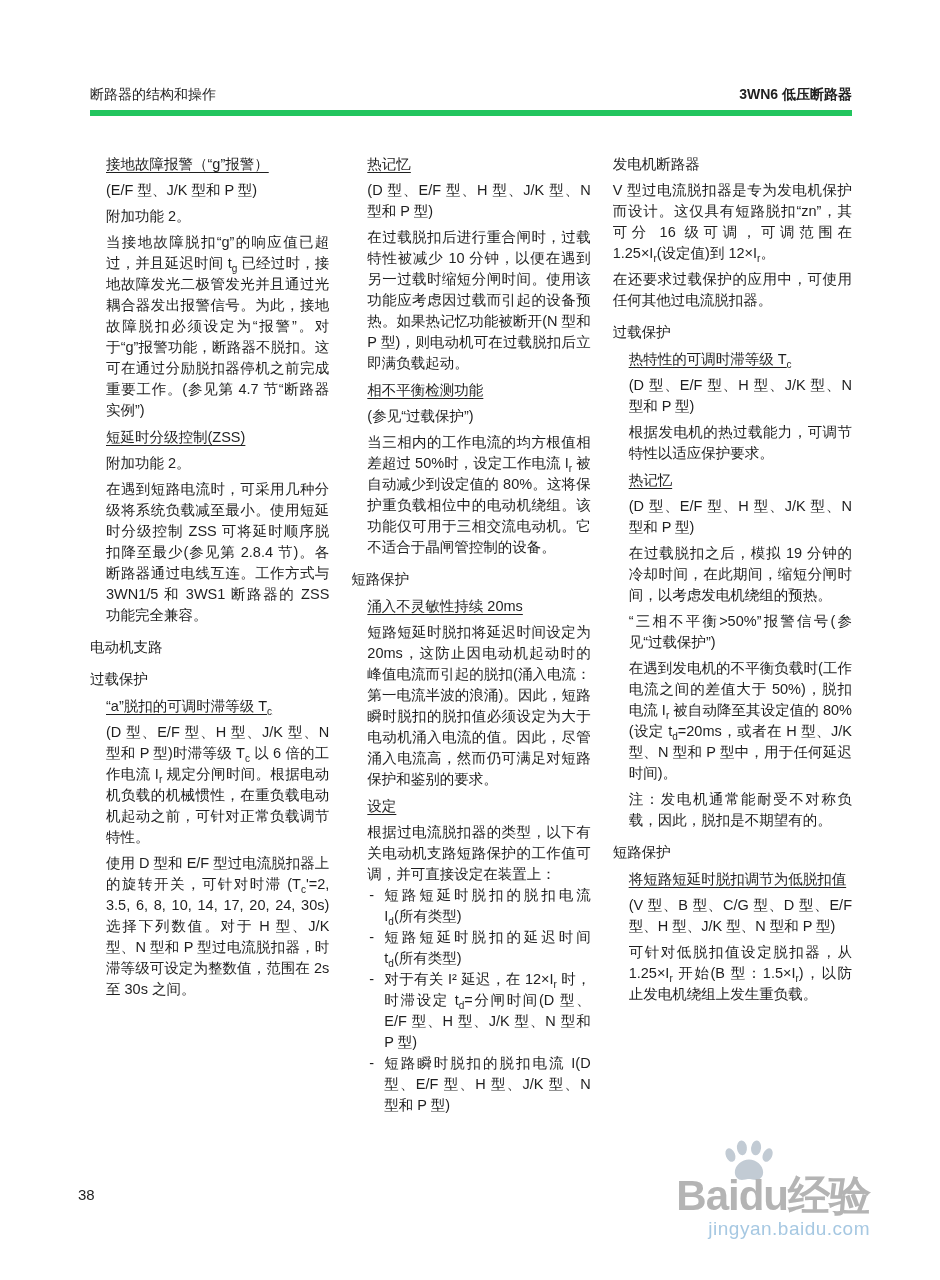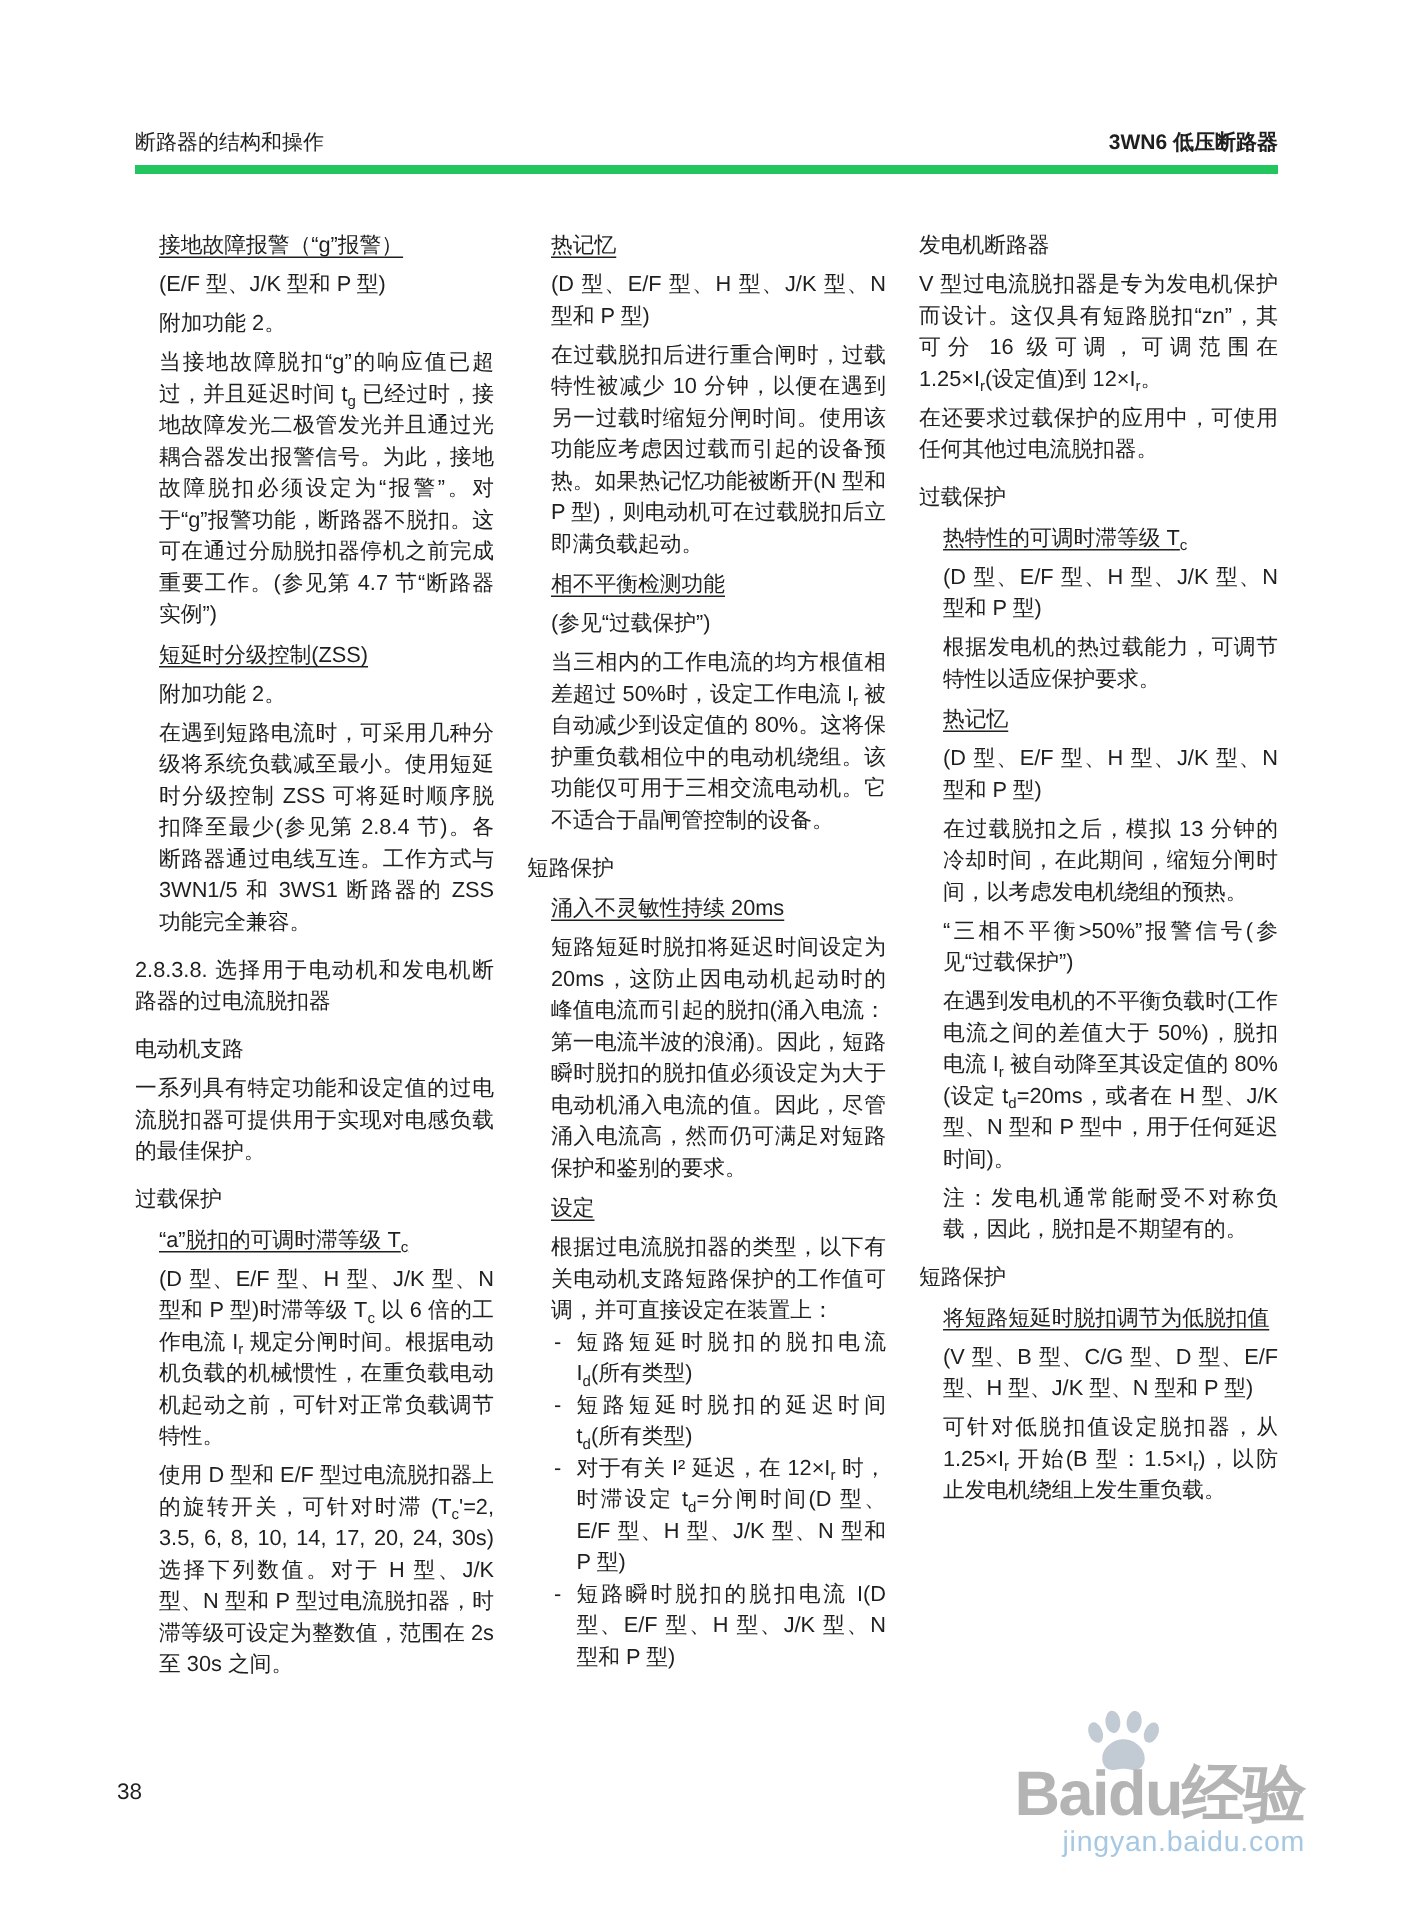--- a/index.html
+++ b/index.html
@@ -72,23 +72,21 @@
 
   <div class="content">
     <div class="col">
         <div class="blk h2u">接地故障报警（“g”报警）</div>
         <div class="blk p">(E/F 型、J/K 型和 P 型)</div>
         <div class="blk p">附加功能 2。</div>
         <div class="blk p">当接地故障脱扣“g”的响应值已超过，并且延迟时间 t<sub>g</sub> 已经过时，接地故障发光二极管发光并且通过光耦合器发出报警信号。为此，接地故障脱扣必须设定为“报警”。对于“g”报警功能，断路器不脱扣。这可在通过分励脱扣器停机之前完成重要工作。(参见第 4.7 节“断路器实例”)</div>
         <div class="blk h2u">短延时分级控制(ZSS)</div>
         <div class="blk p">附加功能 2。</div>
         <div class="blk p">在遇到短路电流时，可采用几种分级将系统负载减至最小。使用短延时分级控制 ZSS 可将延时顺序脱扣降至最少(参见第 2.8.4 节)。各断路器通过电线互连。工作方式与 3WN1/5 和 3WS1 断路器的 ZSS 功能完全兼容。</div>
-        <div class="blk h1">2.8.3.8.  选择用于电动机和发电机断路器的过电流脱扣器</div>
         <div class="blk h1">电动机支路</div>
-        <div class="blk p0">一系列具有特定功能和设定值的过电流脱扣器可提供用于实现对电感负载的最佳保护。</div>
         <div class="blk h1">过载保护</div>
         <div class="blk h2u">“a”脱扣的可调时滞等级 T<sub>c</sub></div>
         <div class="blk p">(D 型、E/F 型、H 型、J/K 型、N 型和 P 型)时滞等级 T<sub>c</sub> 以 6 倍的工作电流 I<sub>r</sub> 规定分闸时间。根据电动机负载的机械惯性，在重负载电动机起动之前，可针对正常负载调节特性。</div>
         <div class="blk p">使用 D 型和 E/F 型过电流脱扣器上的旋转开关，可针对时滞 (T<sub>c</sub>'=2, 3.5, 6, 8, 10, 14, 17, 20, 24, 30s)选择下列数值。对于 H 型、J/K 型、N 型和 P 型过电流脱扣器，时滞等级可设定为整数值，范围在 2s 至 30s 之间。</div>
       </div>
     <div class="col">
         <div class="blk h2u">热记忆</div>
         <div class="blk p">(D 型、E/F 型、H 型、J/K 型、N 型和 P 型)</div>
         <div class="blk p">在过载脱扣后进行重合闸时，过载特性被减少 10 分钟，以便在遇到另一过载时缩短分闸时间。使用该功能应考虑因过载而引起的设备预热。如果热记忆功能被断开(N 型和 P 型)，则电动机可在过载脱扣后立即满负载起动。</div>
         <div class="blk h2u">相不平衡检测功能</div>
@@ -107,21 +105,21 @@
     <div class="col">
         <div class="blk h1">发电机断路器</div>
         <div class="blk p0">V 型过电流脱扣器是专为发电机保护而设计。这仅具有短路脱扣“zn”，其可分 16 级可调，可调范围在 1.25×I<sub>r</sub>(设定值)到 12×I<sub>r</sub>。</div>
         <div class="blk p0">在还要求过载保护的应用中，可使用任何其他过电流脱扣器。</div>
         <div class="blk h1">过载保护</div>
         <div class="blk h2u">热特性的可调时滞等级 T<sub>c</sub></div>
         <div class="blk p">(D 型、E/F 型、H 型、J/K 型、N 型和 P 型)</div>
         <div class="blk p">根据发电机的热过载能力，可调节特性以适应保护要求。</div>
         <div class="blk h2u">热记忆</div>
         <div class="blk p">(D 型、E/F 型、H 型、J/K 型、N 型和 P 型)</div>
-        <div class="blk p">在过载脱扣之后，模拟 13 分钟的冷却时间，在此期间，缩短分闸时间，以考虑发电机绕组的预热。</div>
+        <div class="blk p">在过载脱扣之后，模拟 19 分钟的冷却时间，在此期间，缩短分闸时间，以考虑发电机绕组的预热。</div>
         <div class="blk p">“三相不平衡&gt;50%”报警信号(参见“过载保护”)</div>
         <div class="blk p">在遇到发电机的不平衡负载时(工作电流之间的差值大于 50%)，脱扣电流 I<sub>r</sub> 被自动降至其设定值的 80%(设定 t<sub>d</sub>=20ms，或者在 H 型、J/K 型、N 型和 P 型中，用于任何延迟时间)。</div>
         <div class="blk p">注：发电机通常能耐受不对称负载，因此，脱扣是不期望有的。</div>
         <div class="blk h1">短路保护</div>
         <div class="blk h2u">将短路短延时脱扣调节为低脱扣值</div>
         <div class="blk p">(V 型、B 型、C/G 型、D 型、E/F 型、H 型、J/K 型、N 型和 P 型)</div>
         <div class="blk p">可针对低脱扣值设定脱扣器，从 1.25×I<sub>r</sub> 开始(B 型：1.5×I<sub>r</sub>)，以防止发电机绕组上发生重负载。</div>
       </div>
   </div>
 

